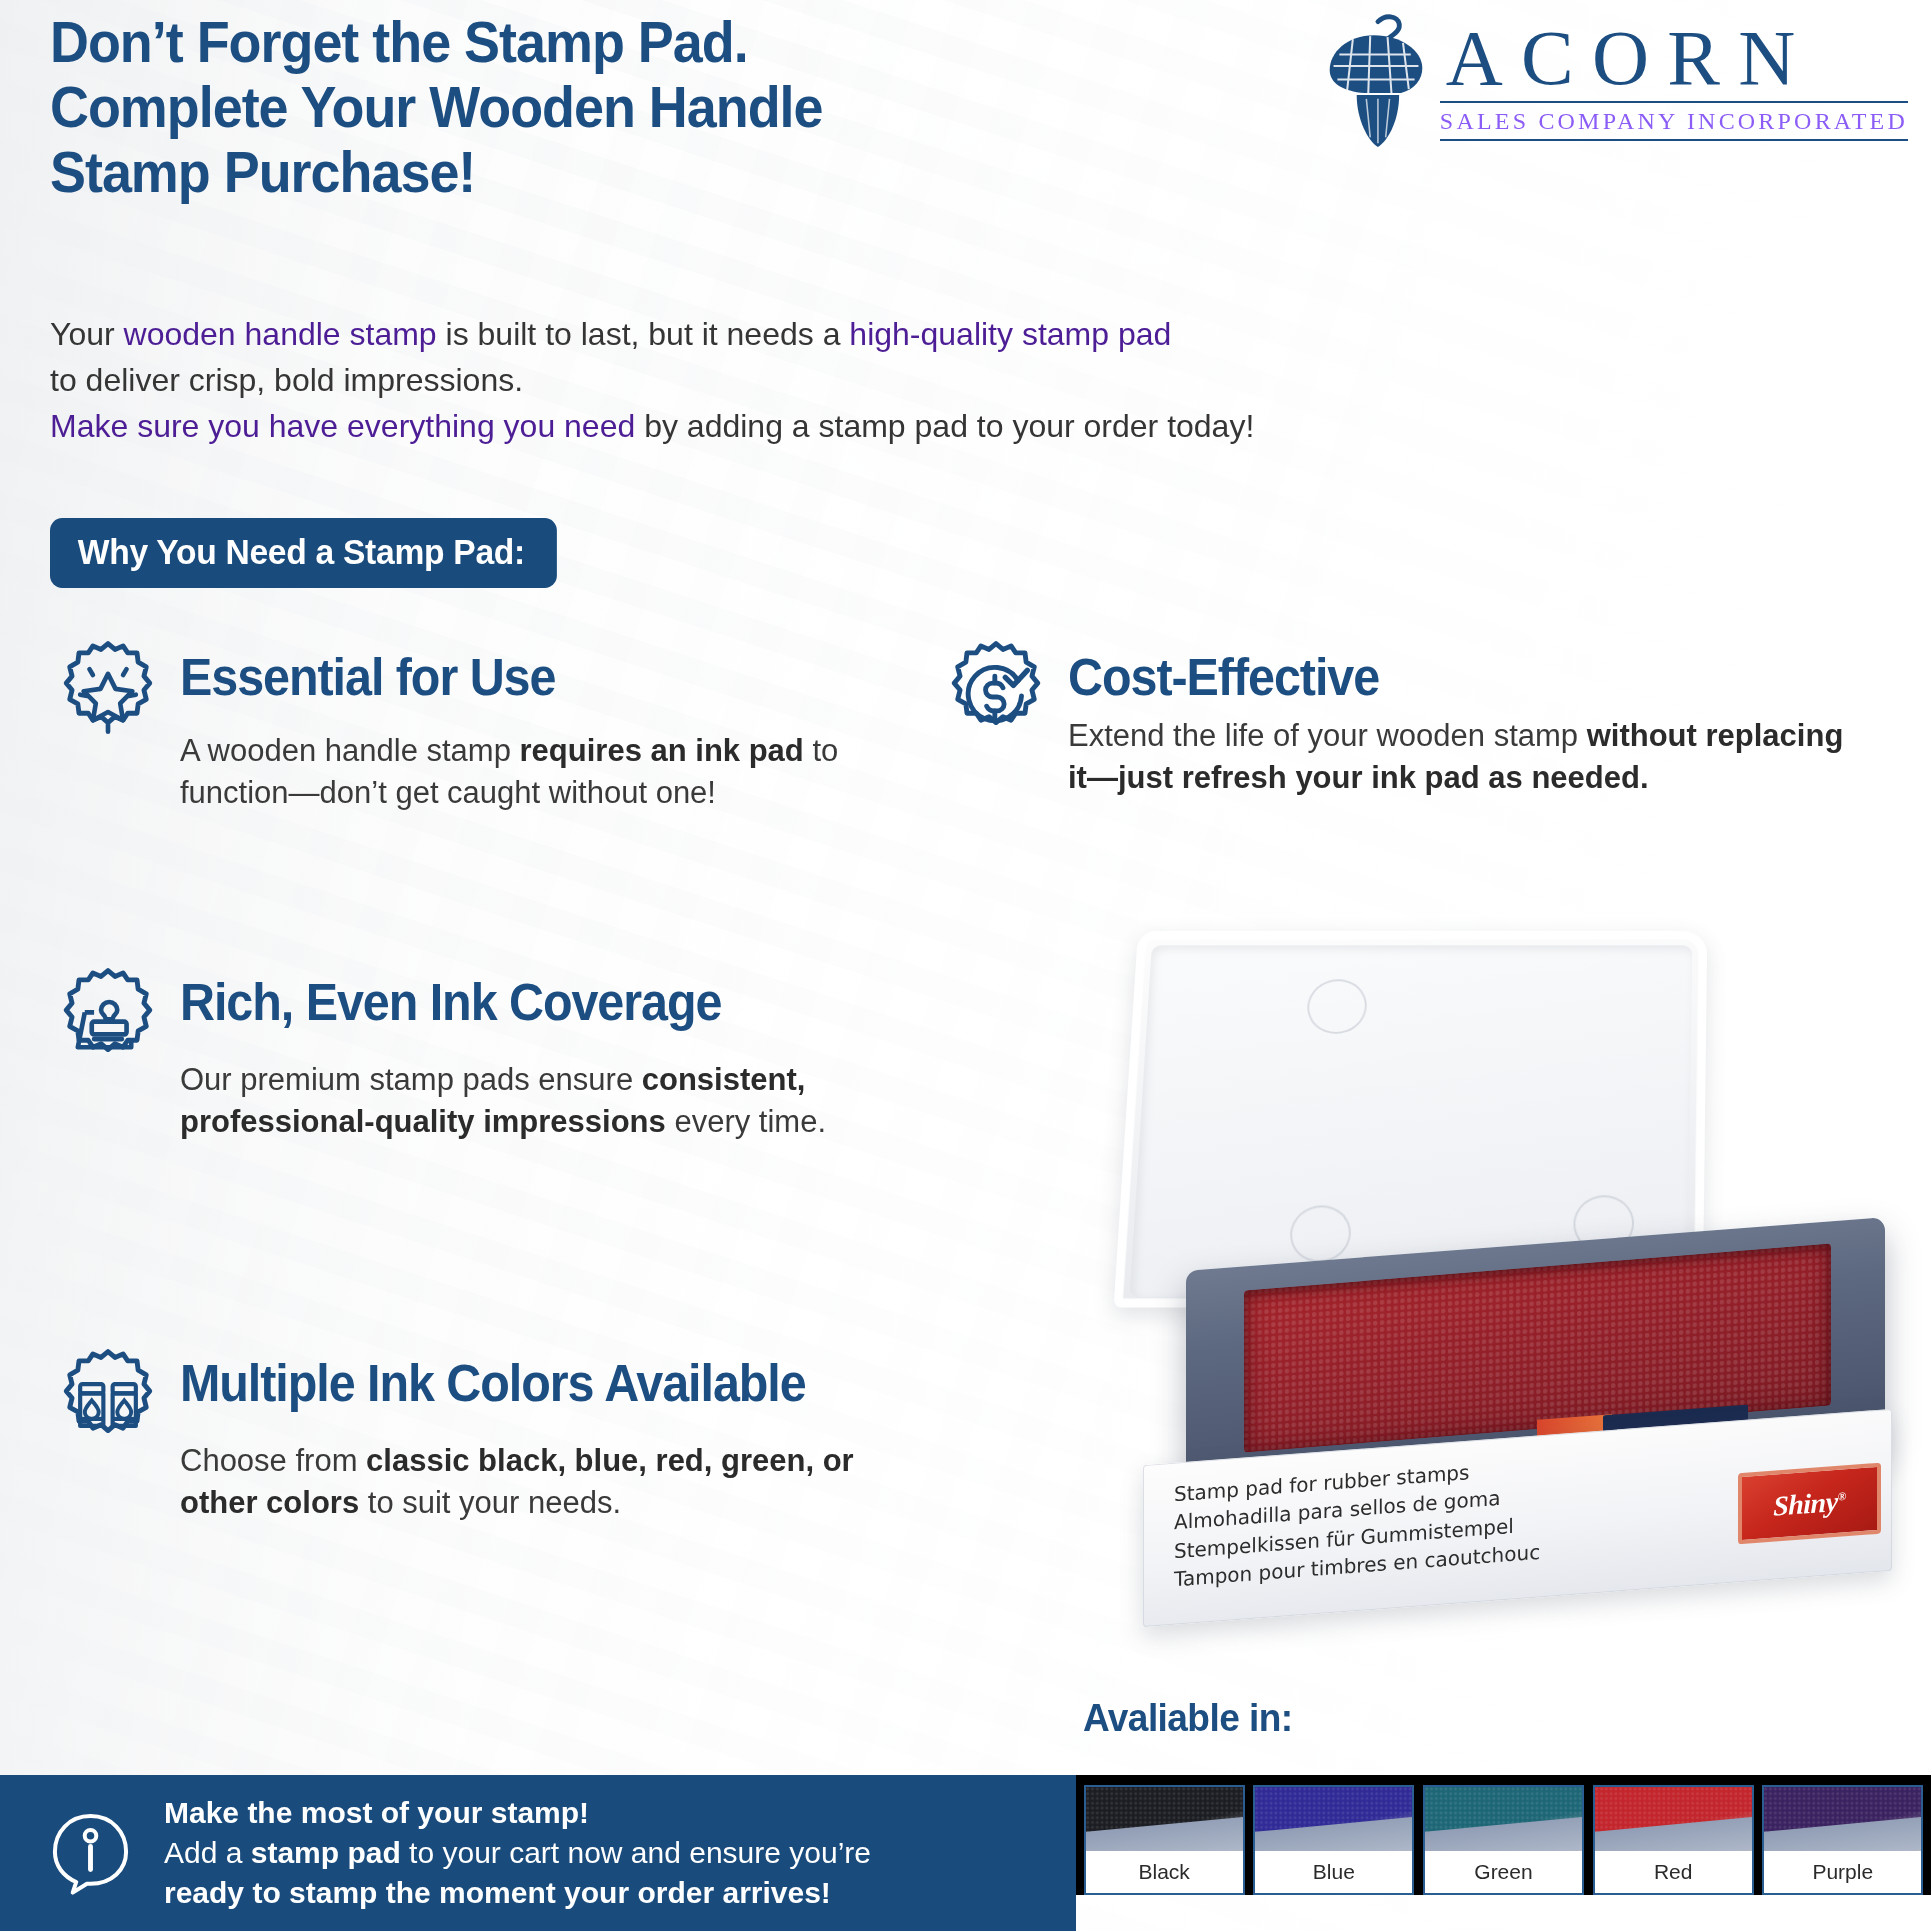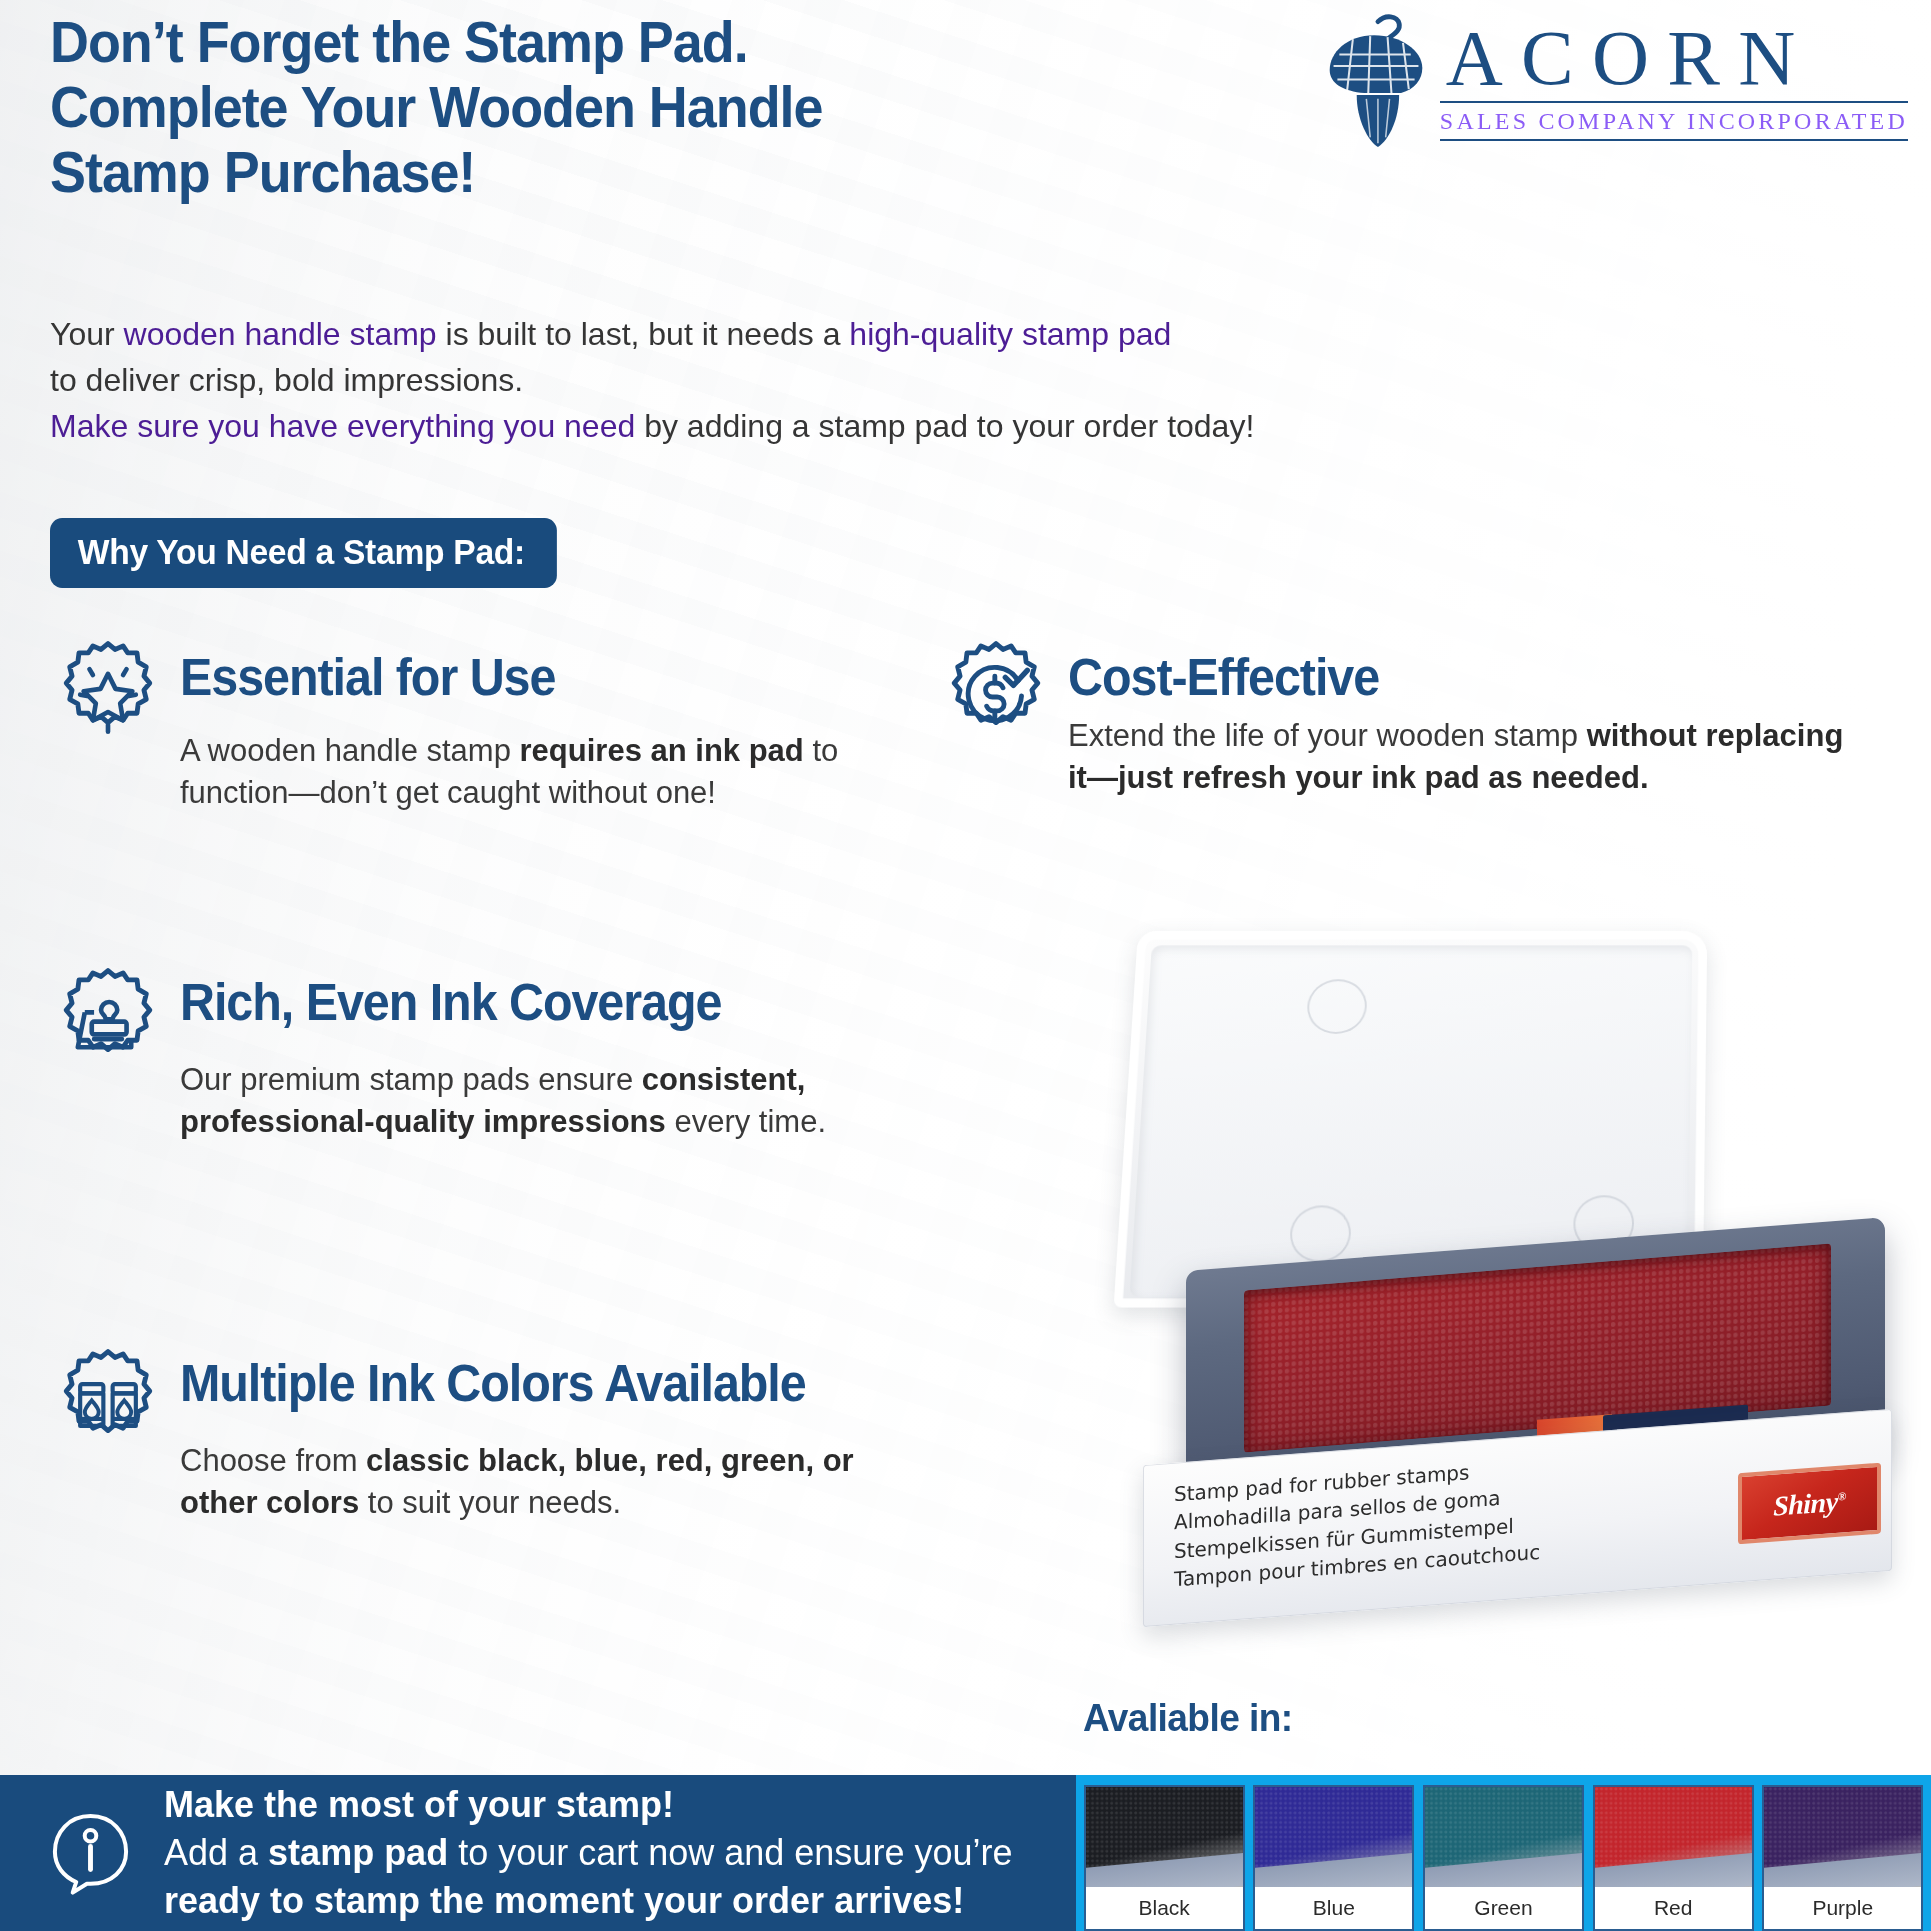--- a/index.html
+++ b/index.html
@@ -160,22 +160,22 @@
     background:linear-gradient(90deg,#d8452c,#e8763c);transform:skewY(-4.3deg);
   }
 
   
   .avail-title{
     position:absolute;left:1083px;top:1696px;
     color:#1d4e82;font-weight:700;font-size:39px;letter-spacing:-0.6px;
     transform:scaleX(.95);transform-origin:left center;
   }
   #swatch-strip{
-    position:absolute;left:1076px;top:1775px;width:855px;height:156px;
-    background:#0ea5e9;padding:9.7px 7.7px 0 7.7px;
+    position:absolute;left:1076px;top:1775px;width:855px;height:120px;
+    background:#000000;padding:9.7px 7.7px 0 7.7px;
     display:flex;gap:8.7px;
   }
   .swatch{
     flex:1;background:#fff;border:2.9px solid #2a5d91;
     display:flex;flex-direction:column;overflow:hidden;
   }
   .swatch-color{
     flex:1;position:relative;overflow:hidden;
     background-size:5.8px 5.8px, 100% 100%;
   }
@@ -188,21 +188,21 @@
     height:42px;background:#fff;display:flex;align-items:center;justify-content:center;
     font-size:21px;color:#2b2b2b;
   }
 
   
   #cta-bar{
     position:absolute;left:0;top:1775px;width:1076px;height:156px;
     background:#194b7d;display:flex;align-items:center;padding-left:46px;gap:29px;
   }
   .cta-icon{width:89px;height:89px;flex:0 0 auto;}
-  .cta-text{color:#fff;font-size:36px;line-height:1.33;}
+  .cta-text{color:#fff;font-size:30px;line-height:1.33;}
   .cta-text b{font-weight:700;margin-top:33px;}
   .cta-l1{font-weight:700;}
   .cta-l3{font-weight:700;}
 </style>
 </head>
 <body>
 
 <div id="bg-texture"></div>
 <div id="bg-fade"></div>
 

